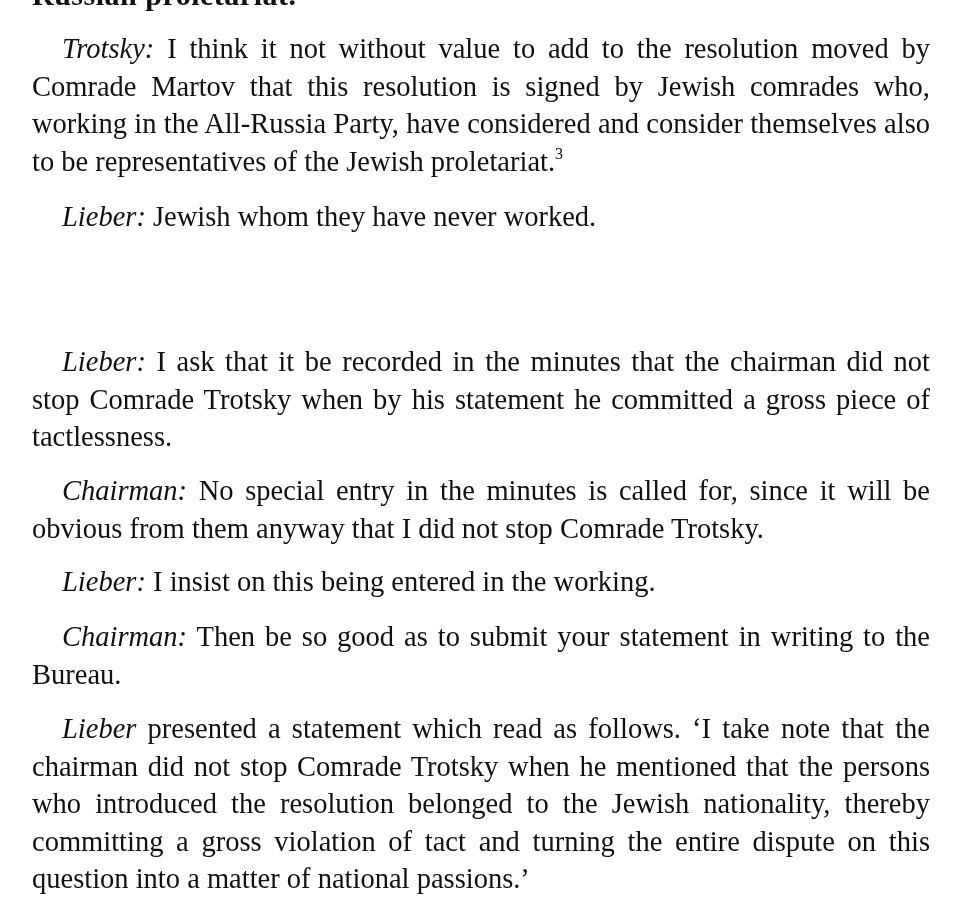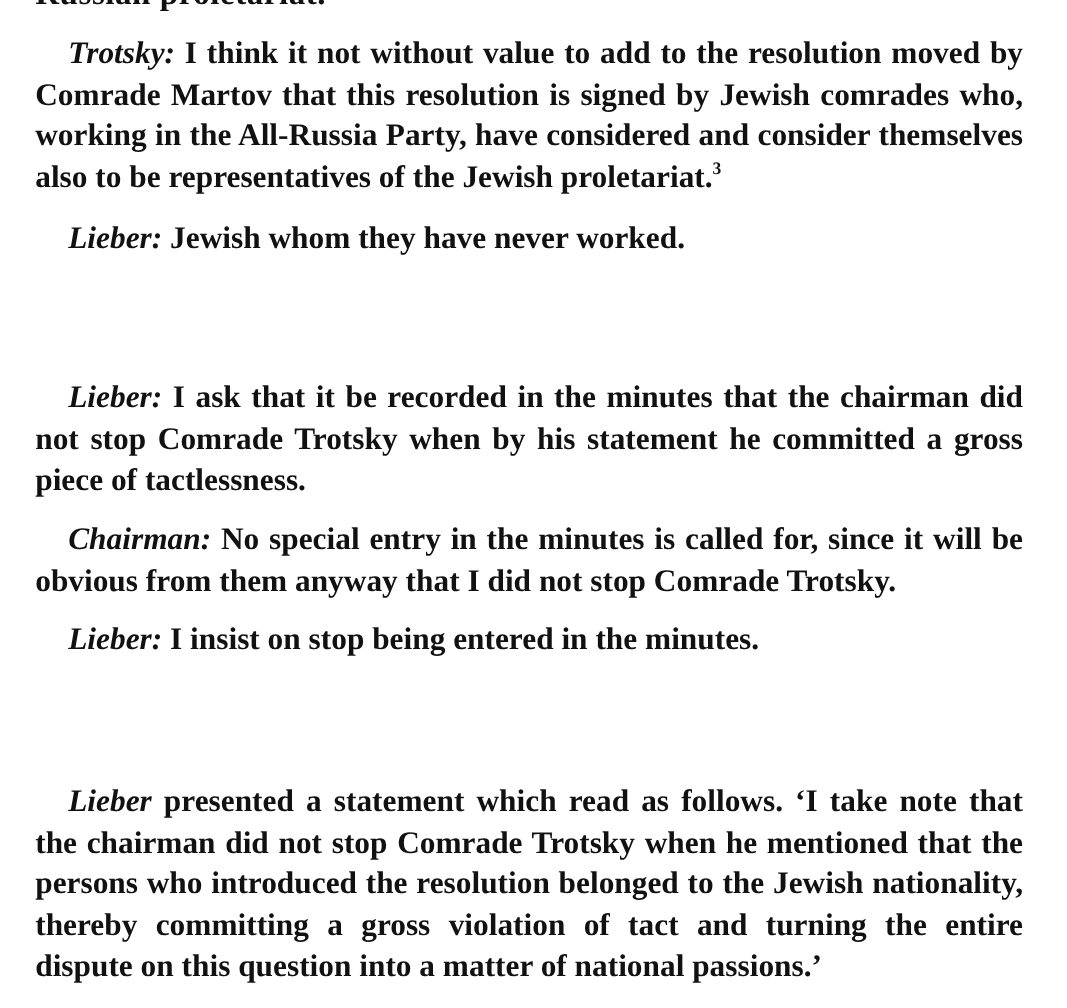--- a/index.html
+++ b/index.html
@@ -13,37 +13,37 @@
     position: absolute; left: 32px; top: -22px;
     font-size: 30px; font-weight: bold; letter-spacing: 0.5px;
     white-space: nowrap;
   }
   .para {
     position: absolute; left: 32px; width: 898px;
     font-size: 28.5px; line-height: 37.5px;
     text-align: justify; text-align-last: left;
     text-indent: 30px;
     margin: 0;
-    font-weight: bold;
   }
   .speaker { font-style: italic; }
   sup { font-size: 16px; line-height: 0; vertical-align: 12px; }
 </style>
 </head>
 <body>
 
 <div class="page">
   <div class="cutoff">Russian proletariat.</div>
 
   <p class="para" style="top:30px;"><span class="speaker">Trotsky:</span><span> I think it not without value to add to the resolution moved by Comrade Martov that this resolution is signed by Jewish comrades who, working in the All-Russia Party, have considered and consider themselves also to be representatives of the Jewish proletariat.</span><sup>3</sup></p>
 
   <p class="para" style="top:198px;"><span class="speaker">Lieber:</span><span> Jewish whom they have never worked.</span></p>
 
 
   <p class="para" style="top:343px;"><span class="speaker">Lieber:</span><span> I ask that it be recorded in the minutes that the chairman did not stop Comrade Trotsky when by his statement he committed a gross piece of tactlessness.</span></p>
 
   <p class="para" style="top:472px;"><span class="speaker">Chairman:</span><span> No special entry in the minutes is called for, since it will be obvious from them anyway that I did not stop Comrade Trotsky.</span></p>
 
-  <p class="para" style="top:563px;"><span class="speaker">Lieber:</span><span> I insist on stop being entered in the minutes.</span></p>
+  <p class="para" style="top:563px;"><span class="speaker">Lieber:</span><span> I insist on this being entered in the working.</span></p>
 
+  <p class="para" style="top:618px;"><span class="speaker">Chairman:</span><span> Then be so good as to submit your statement in writing to the Bureau.</span></p>
 
   <p class="para" style="top:710px;"><span class="speaker">Lieber</span><span> presented a statement which read as follows. ‘I take note that the chairman did not stop Comrade Trotsky when he mentioned that the persons who introduced the resolution belonged to the Jewish nationality, thereby committing a gross violation of tact and turning the entire dispute on this question into a matter of national passions.’</span></p>
 </div>
 
 </body></html>

